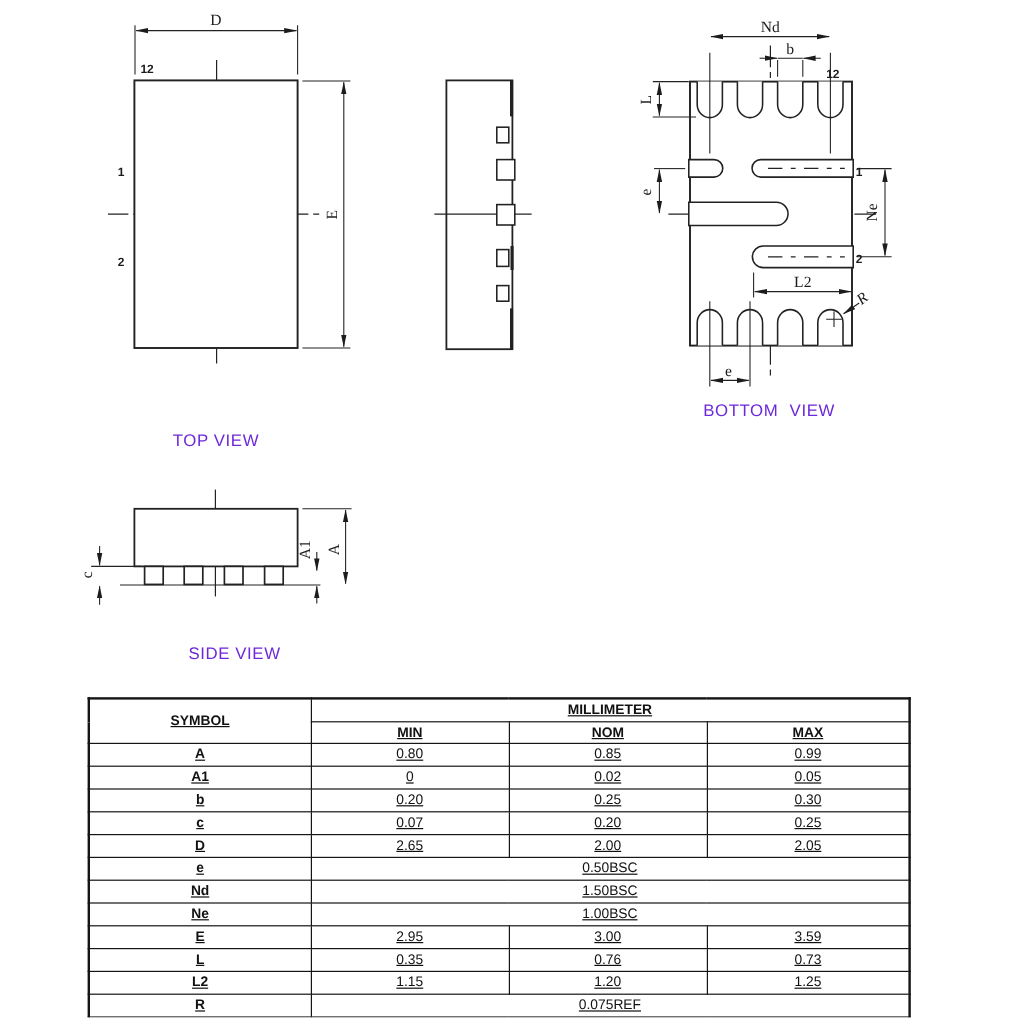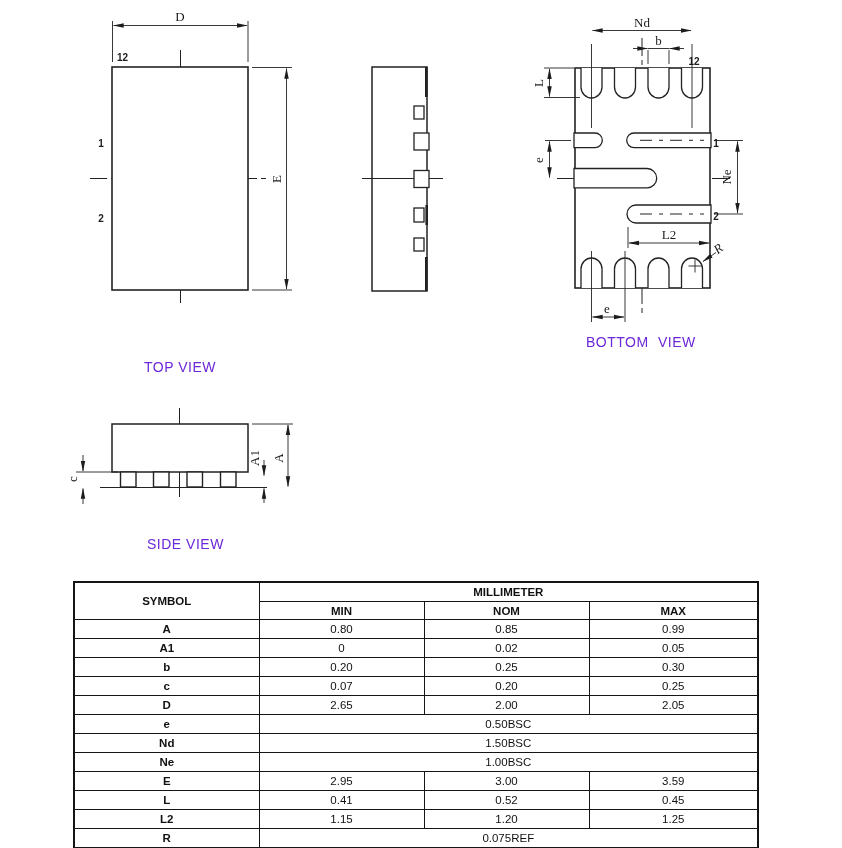--- a/index.html
+++ b/index.html
@@ -11,21 +11,21 @@
   .dimtxt{font-family:"Liberation Serif",serif;font-size:13px;}
   .dimtxt-i{font-family:"Liberation Serif",serif;font-size:13px;font-style:italic;}
   .pintxt{font-family:"Liberation Sans",sans-serif;font-size:10px;font-weight:bold;}
   .view-title{
     position:absolute;font-size:14px;color:#6d28d9;letter-spacing:.5px;white-space:pre;
   }
   .vt-bottom{word-spacing:5px;}
   table.dims{
     position:absolute;left:73px;top:581px;width:684px;
     border-collapse:collapse;table-layout:fixed;
-    font-size:11.5px;color:#111;
+    font-size:11.5px;color:#111;text-decoration:underline;
   }
   table.dims td,table.dims th{
     border:1.5px solid #151515;padding:0 2px;text-align:center;
     height:18px;line-height:16px;overflow:hidden;white-space:nowrap;
   }
   table.dims{border:2px solid #151515;}
   table.dims th{font-weight:bold;height:17px;}
   td.sym{font-weight:bold;}
 </style>
 </head>
@@ -193,21 +193,21 @@
         <line x1="252" y1="424" x2="293" y2="424"></line>
         <line x1="288" y1="425" x2="288" y2="486.5" marker-start="url(#ma)" marker-end="url(#ma)"></line>
       </g>
       <text class="dimtxt" x="282.5" y="458" text-anchor="middle" transform="rotate(-90 282.5 458)" stroke="none">A</text>
     </g>
   </svg>
 
   
   <div class="view-title" style="left:144px;top:359px;">TOP VIEW</div>
   <div class="view-title vt-bottom" style="left:586px;top:334px;">BOTTOM VIEW</div>
-  <div class="view-title" style="left:147px;top:536px;">SIDE VIEW</div>
+  <div class="view-title" style="left:157px;top:536px;">SIDE VIEW</div>
 
   
   <table class="dims">
     <colgroup>
       <col style="width:185px">
         <col style="width:165px">
         <col style="width:165px">
         <col style="width:169px">
     </colgroup>
     <thead>
@@ -265,23 +265,23 @@
         <td colspan="3">1.00BSC</td>
       </tr>
       <tr>
         <td class="sym">E</td>
         <td>2.95</td>
         <td>3.00</td>
         <td>3.59</td>
       </tr>
       <tr>
         <td class="sym">L</td>
-        <td>0.41</td>
-        <td>0.52</td>
-        <td>0.45</td>
+        <td>0.35</td>
+        <td>0.76</td>
+        <td>0.73</td>
       </tr>
       <tr>
         <td class="sym">L2</td>
         <td>1.15</td>
         <td>1.20</td>
         <td>1.25</td>
       </tr>
       <tr>
         <td class="sym">R</td>
         <td colspan="3">0.075REF</td>

